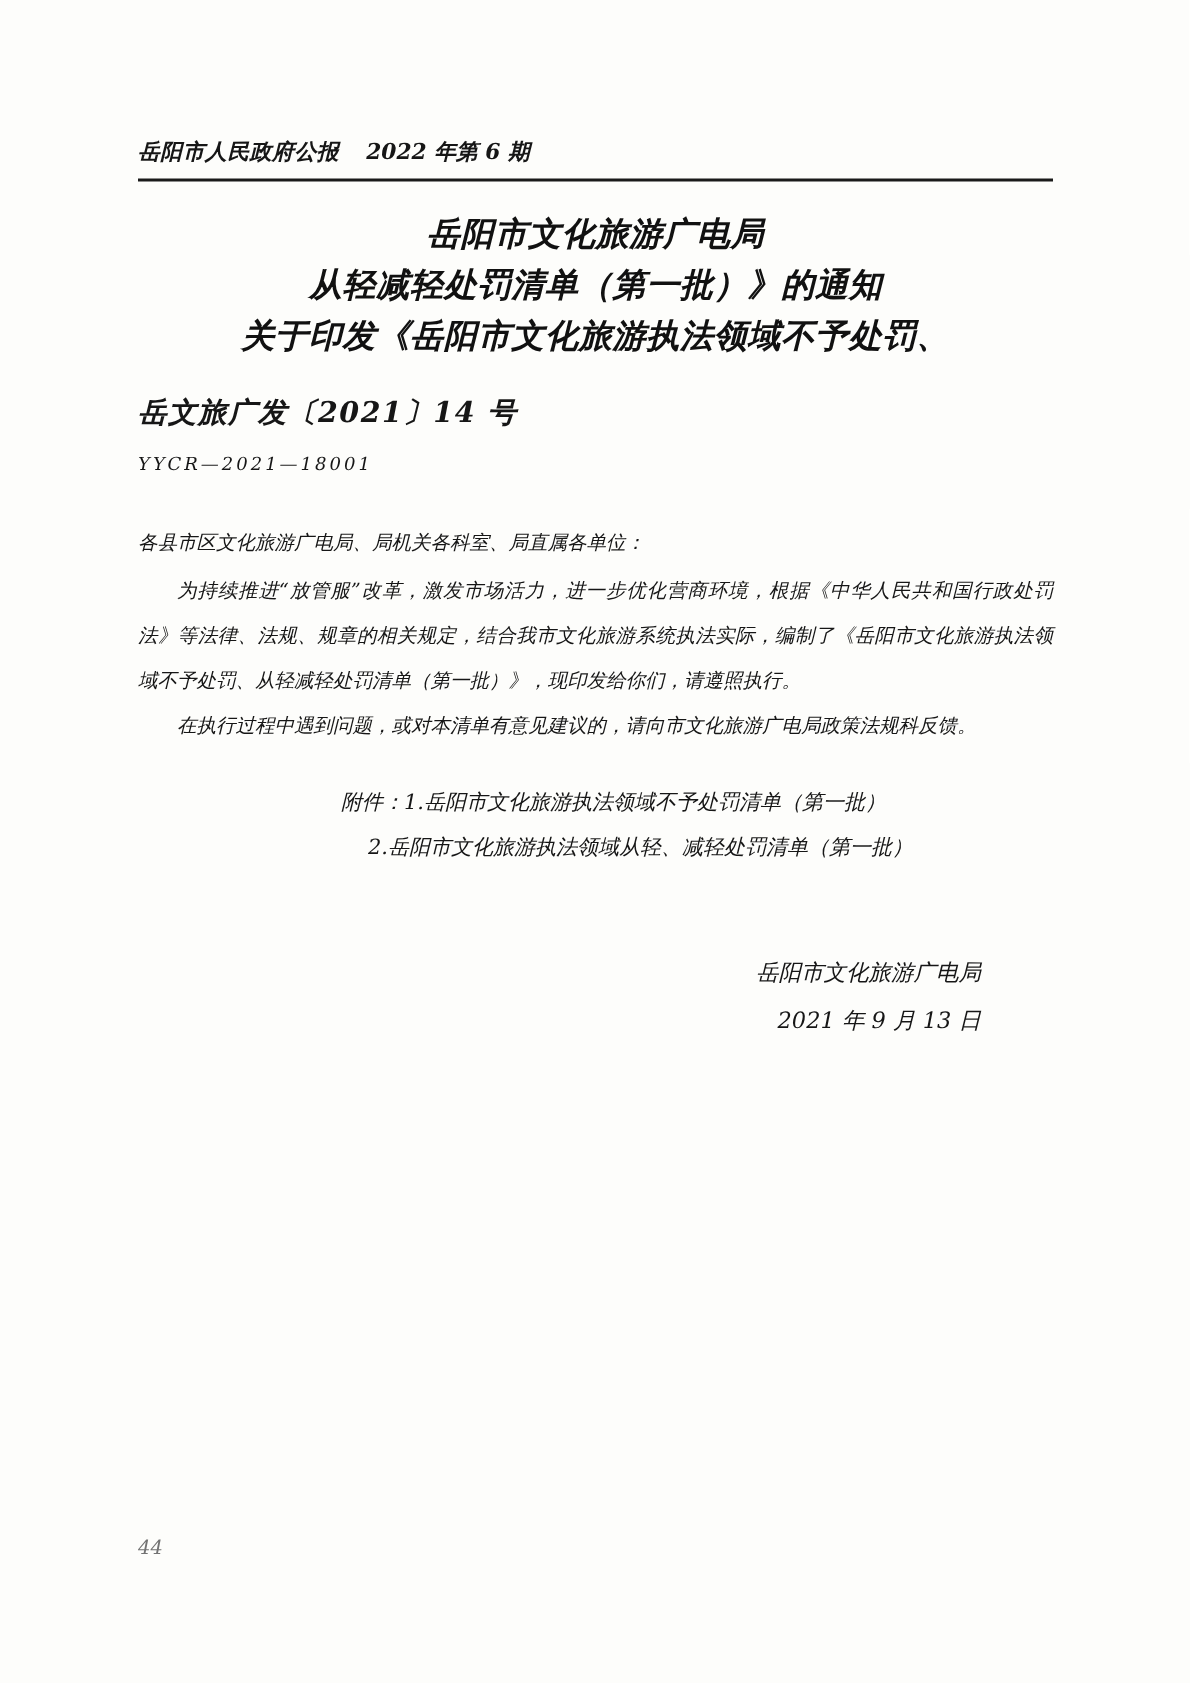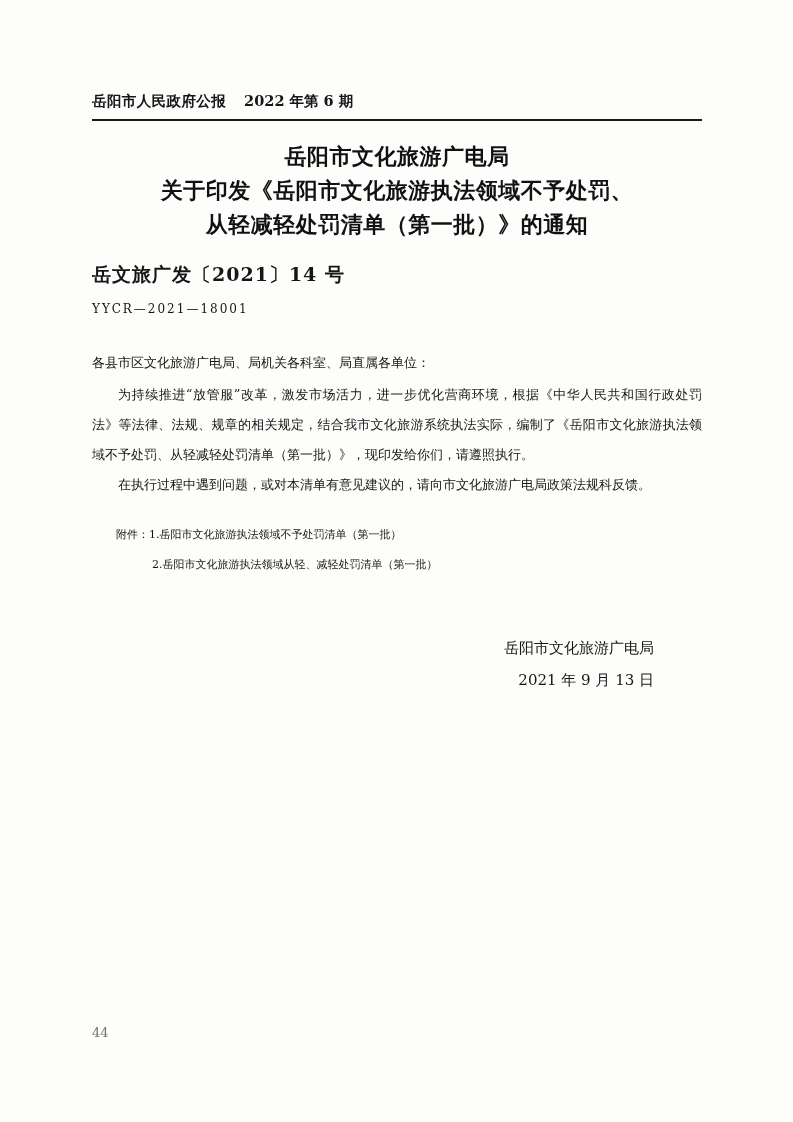--- a/index.html
+++ b/index.html
@@ -8,20 +8,21 @@
     background: #ffffff;
   }
   .page {
     position: relative;
     width: 793px;
     height: 1122px;
     background: #fdfdfb;
     font-family: "DejaVu Serif", "Liberation Serif", serif;
     color: #161616;
     overflow: hidden;
+    font-style: italic;
   }
   .content {
     position: absolute;
     left: 92px;
     top: 0;
     width: 610px;
     height: 1122px;
   }
 
   
@@ -105,22 +106,23 @@
     margin: 0;
     text-indent: 2em;
   }
 
   
   .attach-block {
     position: absolute;
     top: 520px;
     left: 0;
     width: 610px;
-    font-size: 11px;
+    font-size: 14px;
     line-height: 30px;
+    text-align: center;
   }
   .attach-line-1 { margin: 0; padding-left: 24px; }
   .attach-line-2 { margin: 0; padding-left: 60px; }
 
   
   .sign-block {
     position: absolute;
     top: 632px;
     left: 0;
     width: 610px;
@@ -148,22 +150,22 @@
   <div class="content">
 
     <div class="header-row">
       <span class="header-title">岳阳市人民政府公报</span>
       <span class="header-issue">2022 年第 6 期</span>
     </div>
     <div class="header-rule"></div>
 
     <div class="title-block">
       <div class="title-line">岳阳市文化旅游广电局</div>
+      <div class="title-line">从轻减轻处罚清单（第一批）》的通知</div>
       <div class="title-line">关于印发《岳阳市文化旅游执法领域不予处罚、</div>
-      <div class="title-line">从轻减轻处罚清单（第一批）》的通知</div>
     </div>
 
     <div class="docnum docnum-cn">岳文旅广发〔2021〕14 号</div>
     <div class="docnum docnum-en">YYCR—2021—18001</div>
 
     <div class="body-block">
       <p class="salutation">各县市区文化旅游广电局、局机关各科室、局直属各单位：</p>
       <p class="para">为持续推进“放管服”改革，激发市场活力，进一步优化营商环境，根据《中华人民共和国行政处罚法》等法律、法规、规章的相关规定，结合我市文化旅游系统执法实际，编制了《岳阳市文化旅游执法领域不予处罚、从轻减轻处罚清单（第一批）》，现印发给你们，请遵照执行。</p>
       <p class="para">在执行过程中遇到问题，或对本清单有意见建议的，请向市文化旅游广电局政策法规科反馈。</p>
     </div>

